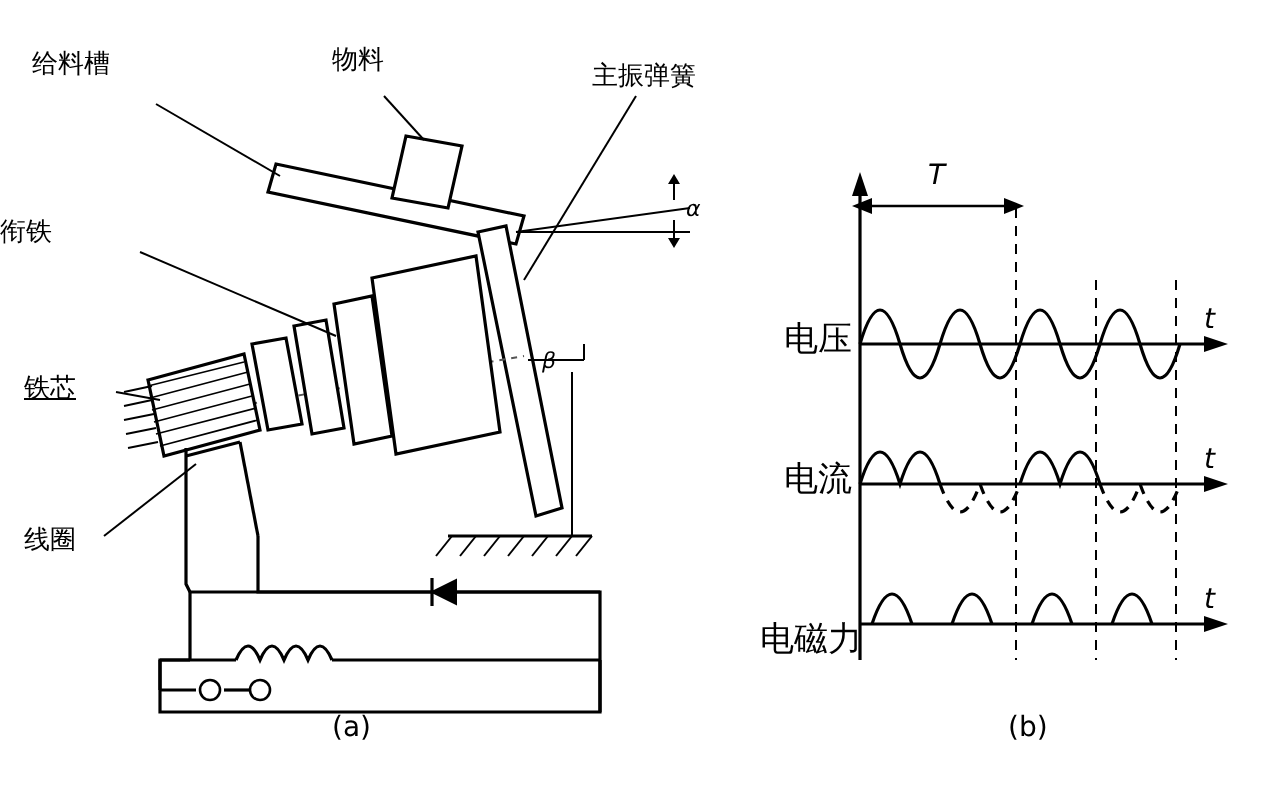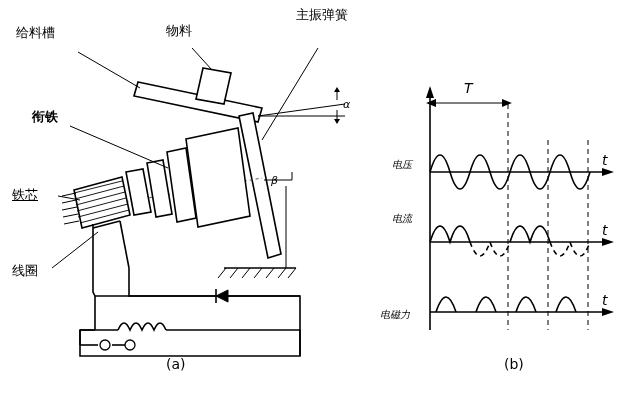--- a/index.html
+++ b/index.html
@@ -43,24 +43,23 @@
   }
   .axis-lbl {
     position: absolute;
     font-size: 14px;
     font-style: italic;
     color: #000;
     white-space: nowrap;
   }
   .wave-lbl {
     position: absolute;
-    font-size: 10px;
-    color: #000;
-    white-space: nowrap;
-    font-style: italic;
+    font-size: 17px;
+    color: #000;
+    white-space: nowrap;
   }
   .greek {
     position: absolute;
     font-size: 11px;
     font-style: italic;
     color: #000;
     white-space: nowrap;
   }
 </style>
 </head>
@@ -152,22 +151,22 @@
         <line x1="192" y1="48" x2="212" y2="70" stroke="#000" stroke-width="1"></line>
         <line x1="318" y1="48" x2="262" y2="140" stroke="#000" stroke-width="1"></line>
         <line x1="70" y1="126" x2="168" y2="168" stroke="#000" stroke-width="1"></line>
         <line x1="58" y1="196" x2="80" y2="200" stroke="#000" stroke-width="1"></line>
         <line x1="52" y1="268" x2="98" y2="232" stroke="#000" stroke-width="1"></line>
       </g>
     </svg>
 
     <div class="lbl lbl-cn" style="left:16px; top:26px;">给料槽</div>
     <div class="lbl lbl-cn" style="left:166px; top:24px;">物料</div>
-    <div class="lbl lbl-cn" style="left:296px; top:8px;">主振弹簧</div>
-    <div class="lbl lbl-cn" style="left:32px; top:110px;font-weight:bold;">衔铁</div>
+    <div class="lbl lbl-cn" style="left:296px; top:32px;">主振弹簧</div>
+    <div class="lbl lbl-cn" style="left:0; top:110px;">衔铁</div>
     <div class="lbl lbl-cn" style="left:12px; top:188px;text-decoration:underline;">铁芯</div>
     <div class="lbl lbl-cn" style="left:12px; top:264px;">线圈</div>
     <div class="greek" style="left:343px; top:98px;">α</div>
     <div class="greek" style="left:271px; top:174px;">β</div>
 
     <div class="caption" style="left:166px; top:356px;">(a)</div>
   </div>
 
   <div class="panel" id="panel-b">
     <svg width="250" height="404" viewBox="0 0 250 404">
@@ -204,21 +203,21 @@
         <path d="M126,312 q10,-30 20,0" stroke="#000" stroke-width="1.6" fill="none"></path>
         <path d="M166,312 q10,-30 20,0" stroke="#000" stroke-width="1.6" fill="none"></path>
       </g>
     </svg>
 
     <div class="axis-lbl" style="left:74px; top:80px;">T</div>
 
     <div class="wave-lbl" style="left:2px; top:158px;">电压</div>
     <div class="axis-lbl" style="left:212px; top:152px;">t</div>
 
-    <div class="wave-lbl" style="left:2px; top:212px;">电流</div>
+    <div class="wave-lbl" style="left:2px; top:228px;">电流</div>
     <div class="axis-lbl" style="left:212px; top:222px;">t</div>
 
     <div class="wave-lbl" style="left:-10px; top:308px;">电磁力</div>
     <div class="axis-lbl" style="left:212px; top:292px;">t</div>
 
     <div class="caption" style="left:114px; top:356px;">(b)</div>
   </div>
 
 </div>
 

